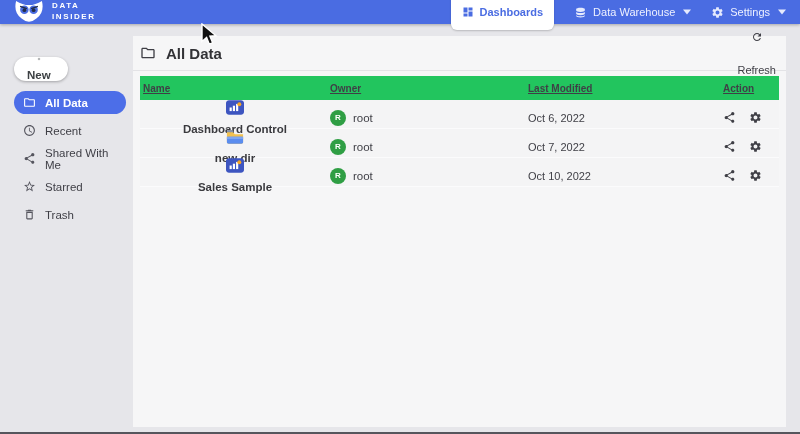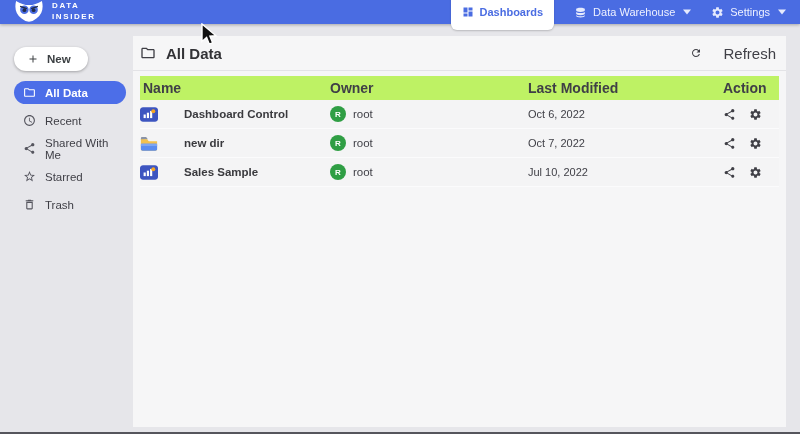--- a/index.html
+++ b/index.html
@@ -34,21 +34,21 @@
 
   
   .sidebar {
     position:absolute; left:0; top:36px; bottom:2px; width:133px;
     background:#e6e6ea; padding-top:11px;
   }
   .new-btn {
     margin-left:14px; background:#fff; border:none; border-radius:16px;
     height:24px; padding:0 17px 0 13px; display:inline-flex; align-items:center;
     gap:8px; font-size:11.5px; font-weight:bold; color:#3c4043;
-    box-shadow:0 1px 3px rgba(0,0,0,.3); cursor:pointer; font-family:inherit;
+    box-shadow:0 1px 3px rgba(0,0,0,.3); cursor:pointer; font-family:inherit;flex-direction:column;
   }
   .side-nav { margin-top:10px; }
   .side-item {
     height:23px; margin:0 7px 5px 14px; display:flex; align-items:center;
     gap:9px; padding-left:9px; border-radius:12px; font-size:11.5px;
     color:#3f3f46; cursor:pointer;
   }
   .side-item svg { flex:0 0 auto; fill:#55555e; }
   .side-item.active { background:#4c6ee8; color:#fff; font-weight:bold; }
   .side-item.active svg { fill:#fff; }
@@ -58,40 +58,41 @@
     position:absolute; left:133px; top:36px; right:14px; bottom:7px;
     background:#f6f6f7;
   }
   .page-head {
     height:35px; display:flex; align-items:center; padding:0 10px 0 7px;
     border-bottom:1px solid #e3e3e6;
   }
   .page-head .folder-outline { fill:#3f3f46; }
   .page-title { font-size:15px; font-weight:bold; color:#323236; margin-left:10px; }
   .refresh { margin-left:auto; display:flex; align-items:center; gap:21px;
-             font-size:15px; color:#3f3f46; cursor:pointer; background:none;
-             border:none; font-family:inherit; }
+             font-size:11px; color:#3f3f46; cursor:pointer; background:none;
+             border:none; font-family:inherit;flex-direction:column; }
   .refresh svg { fill:#3f3f46; }
 
   
   .tbl { margin:5px 7px 0 7px; }
   .tbl-row {
     display:grid; grid-template-columns:190px 198px 187px 1fr;
     align-items:center;
   }
   .tbl-header {
-    background:#bef264; height:24px; font-size:14px; font-weight:bold;
+    background:#22c55e; height:24px; font-size:10px; font-weight:bold;
     color:#3f3f46;
+    text-decoration:underline;
   }
   .tbl-header .c-name { padding-left:3px; }
   .tbl-header .c-action { padding-left:8px; }
   .data-row { height:29px; background:#f4f4f5; border-bottom:1px solid #fbfbfc;
               cursor:pointer; }
-  .cell-name { display:flex; align-items:center; gap:26px; font-size:11.5px;
-               font-weight:bold; color:#3a3a3e; }
+  .cell-name { display:flex; align-items:center; gap:8px; font-size:11.5px;
+               font-weight:bold; color:#3a3a3e;flex-direction:column; }
   .cell-owner { display:flex; align-items:center; gap:7px; font-size:11.5px;
                 color:#3f3f46; }
   .avatar {
     width:16px; height:16px; border-radius:50%; background:#2f9e44;
     color:#fff; font-size:8px; font-weight:bold; display:flex;
     align-items:center; justify-content:center;
   }
   .cell-date { font-size:11px; color:#3f3f46; }
   .cell-action { display:flex; align-items:center; gap:13px; padding-left:8px; }
   .icon-btn { background:none; border:none; cursor:pointer; padding:0;
@@ -287,21 +288,21 @@
           <rect x="7.6" y="6" width="2.4" height="6" fill="#fff"></rect>
           <rect x="11.2" y="4" width="2.4" height="8" fill="#fff"></rect>
           <circle cx="14.8" cy="4.4" r="2.2" fill="#f5a623"></circle>
         </svg>
         <span>Sales Sample</span>
       </div>
       <div class="cell-owner">
         <span class="avatar">R</span>
         <span>root</span>
       </div>
-      <div class="cell-date">Jul 10, 2022</div>
+      <div class="cell-date">Oct 10, 2022</div>
       <div class="cell-action">
         <button class="icon-btn">
           <svg width="13" height="13" viewBox="0 0 24 24">
             <path d="M18 16.08c-.76 0-1.44.3-1.96.77L8.91 12.7c.05-.23.09-.46.09-.7s-.04-.47-.09-.7l7.05-4.11c.54.5 1.25.81 2.04.81 1.66 0 3-1.34 3-3s-1.34-3-3-3-3 1.34-3 3c0 .24.04.47.09.7L8.04 9.81C7.5 9.31 6.79 9 6 9c-1.66 0-3 1.34-3 3s1.34 3 3 3c.79 0 1.5-.31 2.04-.81l7.12 4.16c-.05.21-.08.43-.08.65 0 1.61 1.31 2.92 2.92 2.92 1.61 0 2.92-1.31 2.92-2.92s-1.31-2.92-2.92-2.92z"></path>
           </svg>
         </button>
         <button class="icon-btn">
           <svg width="13" height="13" viewBox="0 0 24 24">
             <path d="M19.14 12.94c.04-.3.06-.61.06-.94 0-.32-.02-.64-.07-.94l2.03-1.58c.18-.14.23-.41.12-.61l-1.92-3.32c-.12-.22-.37-.29-.59-.22l-2.39.96c-.5-.38-1.03-.7-1.62-.94l-.36-2.54c-.04-.24-.24-.41-.48-.41h-3.84c-.24 0-.43.17-.47.41l-.36 2.54c-.59.24-1.13.57-1.62.94l-2.39-.96c-.22-.08-.47 0-.59.22L2.74 8.87c-.12.21-.08.47.12.61l2.03 1.58c-.05.3-.09.63-.09.94s.02.64.07.94l-2.03 1.58c-.18.14-.23.41-.12.61l1.92 3.32c.12.22.37.29.59.22l2.39-.96c.5.38 1.03.7 1.62.94l.36 2.54c.05.24.24.41.48.41h3.84c.24 0 .44-.17.47-.41l.36-2.54c.59-.24 1.13-.56 1.62-.94l2.39.96c.22.08.47 0 .59-.22l1.92-3.32c.12-.22.07-.47-.12-.61l-2.01-1.58zM12 15.6c-1.98 0-3.6-1.62-3.6-3.6s1.62-3.6 3.6-3.6 3.6 1.62 3.6 3.6-1.62 3.6-3.6 3.6z"></path>
           </svg>

